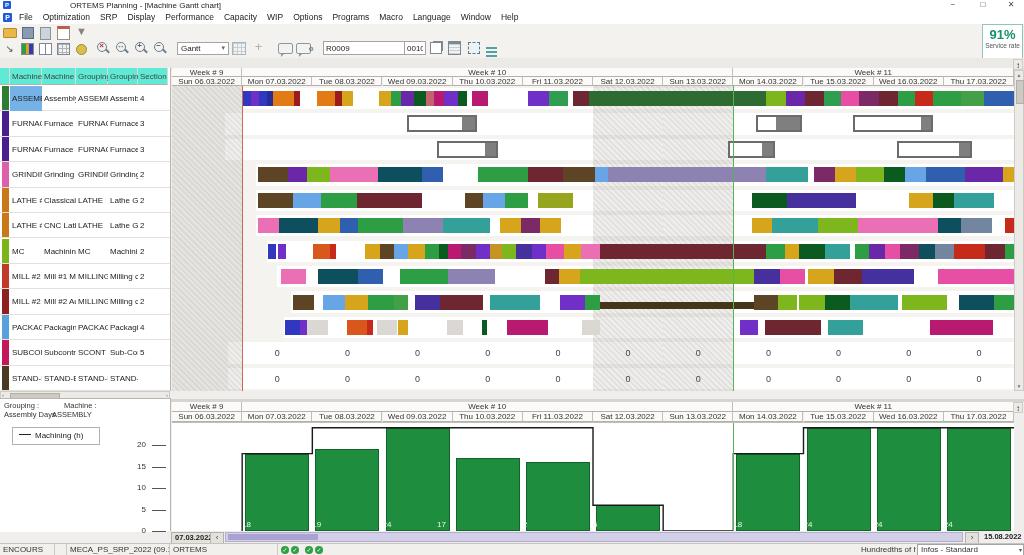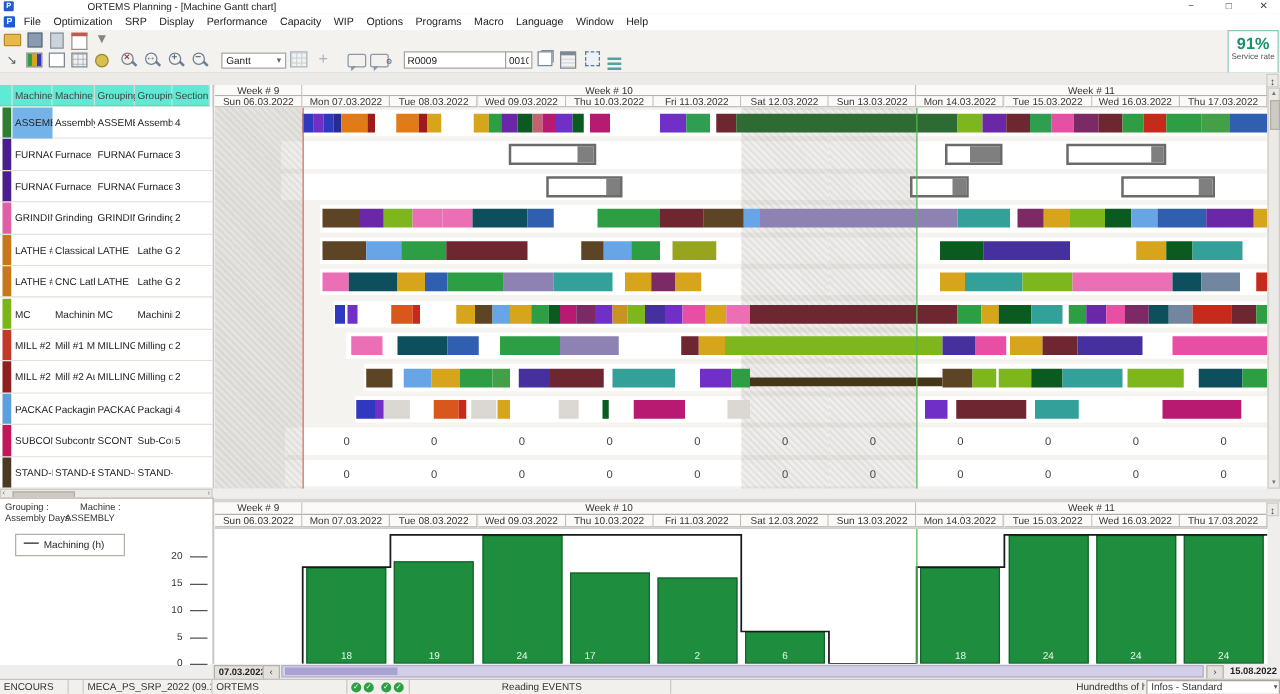--- a/index.html
+++ b/index.html
@@ -55,21 +55,21 @@
   .sb-arrow{position:absolute;font-size:5px;color:#777;text-align:center;width:100%}
   .updown{position:absolute;width:10px;height:11px;font-size:8px;color:#333;text-align:center;line-height:11px;background:#eceae6;border:1px solid #cfcbc5;box-sizing:border-box}
   
   #cap-left{left:0;top:398px;width:170px;height:133px;background:#fff;border-right:1px solid #b8b4ae;border-top:1px solid #b8b4ae}
   .cap-lab{position:absolute;font-size:7.5px;color:#333;white-space:nowrap}
   .legend{position:absolute;left:12px;top:28px;width:86px;height:16px;border:1px solid #b4b0aa;background:#fff;font-size:8px;line-height:16px}
   .legend .dash{display:inline-block;width:12px;border-top:1.6px solid #222;vertical-align:middle;margin:0 4px 2px 6px}
   .ytick{position:absolute;font-size:8px;color:#333;width:20px;text-align:right}
   .ytickline{position:absolute;width:14px;border-top:1px solid #555}
   .bar{position:absolute;background:#1e8e3e;border:1px solid #14632c;box-sizing:border-box}
-  .barlab{position:absolute;font-size:8px;color:#eaf5ea;text-align:center}
+  .barlab{position:absolute;font-size:8px;color:#eaf5ea;}
   
   #scrollrow{left:168px;top:531px;width:856px;height:12px;background:#f0eeec;font-size:8px}
   .datebox{position:absolute;border:1px solid #b4b0aa;background:#e4e1dd;font-size:7.5px;font-weight:bold;padding:0 3px;height:10px;line-height:10px}
   .hsbtn{position:absolute;width:12px;height:10px;border:1px solid #b4b0aa;background:#e4e1dd;text-align:center;line-height:9px;font-size:8px;color:#444}
   #statusbar{left:0;top:543px;width:1024px;height:12px;background:#f2f0ed;border-top:1px solid #c6c2bd;font-size:8px;color:#333}
   .scell{position:absolute;top:0;height:11px;line-height:11px;border-right:1px solid #ccc8c2;padding-left:3px;overflow:hidden;white-space:nowrap;box-sizing:border-box}
   .check{position:absolute;top:2px;width:8px;height:8px;border-radius:50%;background:#2f9e44;color:#fff;font-size:6px;line-height:8px;text-align:center}
   .unitbox{position:absolute;border:1px solid #a8a39d;background:#fff;height:10px;line-height:10px;padding:0 10px 0 3px;font-size:8px}
   .unitbox .arr{position:absolute;right:1px;top:0;font-size:6px;color:#555}
   .gico{display:inline-block;vertical-align:middle}
@@ -587,18 +587,17 @@
 
 <div class="abs" id="statusbar">
   <span class="scell" style="left:0;width:55px">ENCOURS</span>
   <span class="scell" style="left:55px;width:12px"></span>
   <span class="scell" style="left:67px;width:103px">MECA_PS_SRP_2022 (09.12.2022 12:</span>
   <span class="scell" style="left:170px;width:108px">ORTEMS</span>
   <span class="check" style="left:281px">✓</span>
   <span class="check" style="left:291px">✓</span>
   <span class="check" style="left:305px">✓</span>
   <span class="check" style="left:315px">✓</span>
-  <span class="scell" style="left:327px;width:210px;border-left:1px solid #ccc8c2;text-align:center">Reading EVENTS</span>
   <span class="scell" style="left:858px;width:58px;border:none;text-align:right;padding-right:3px">Hundredths of h.</span>
   <span class="unitbox" style="left:917px;top:0;width:92px">
     <span>Infos - Standard</span><span class="arr">▾</span>
   </span>
 </div>
 
 </body></html>

